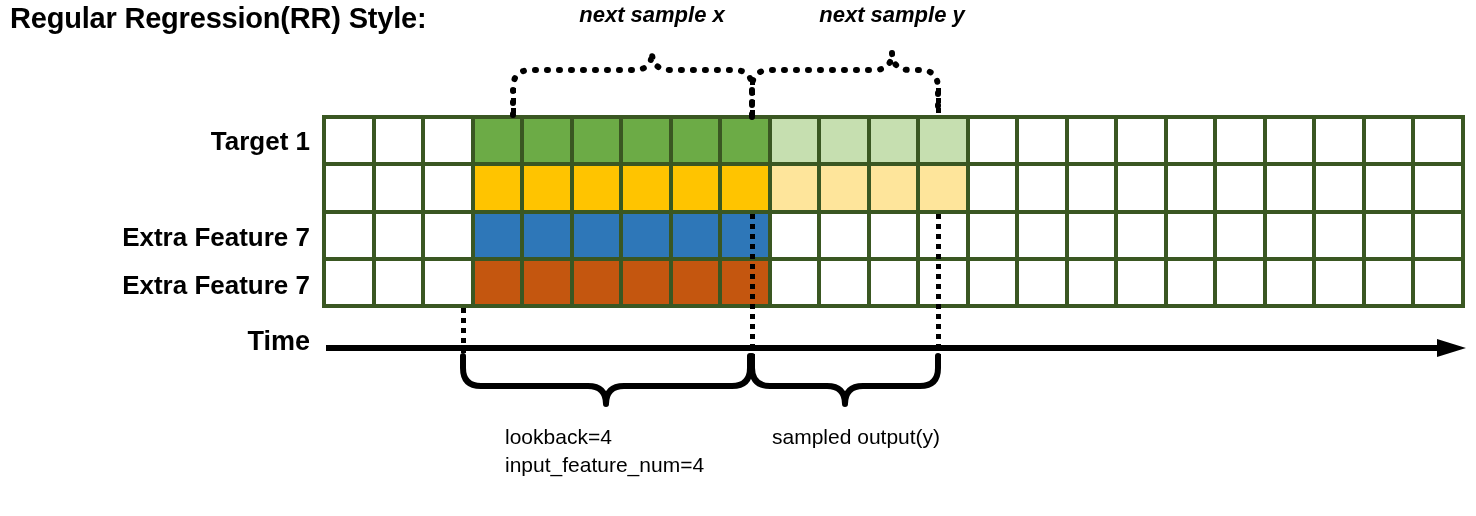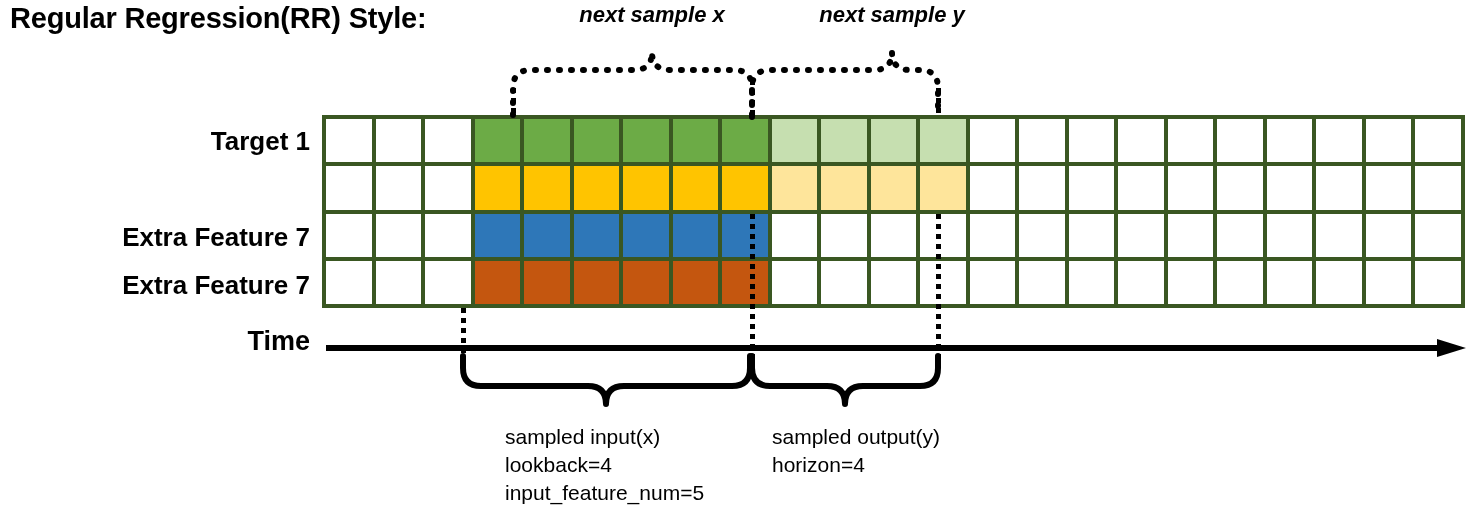--- a/index.html
+++ b/index.html
@@ -255,22 +255,20 @@
 
   <div class="brace-label" style="left:772px; top:2px; width:240px;">next sample y</div>
   <div class="brace-label" style="left:532px; top:2px; width:240px;">next sample x</div>
 
   <svg class="bottom-braces" viewBox="0 0 1476 70">
     <path d="M463,4 L463,16 Q463,34 481,34 L588,34 Q606,34 606,52 Q606,34 624,34 L732,34 Q750,34 750,16 L750,4" fill="none" stroke="#000" stroke-width="6" stroke-linecap="round" stroke-linejoin="round"></path>
     <path d="M752,4 L752,16 Q752,34 770,34 L827,34 Q845,34 845,52 Q845,34 863,34 L920,34 Q938,34 938,16 L938,4" fill="none" stroke="#000" stroke-width="6" stroke-linecap="round" stroke-linejoin="round"></path>
   </svg>
 
   <div class="caption" style="left:505px; top:423px;">
-    <div>sampled input(x)</div>
     <div>lookback=4</div>
-    <div>input_feature_num=5</div>
+    <div>input_feature_num=4</div>
   </div>
-  <div class="caption" style="left:772px; top:423px;">
+  <div class="caption" style="left:772px; top:423px;text-align:right;">
     <div>sampled output(y)</div>
-    <div>horizon=4</div>
   </div>
 
 </div>
 
 </body></html>

